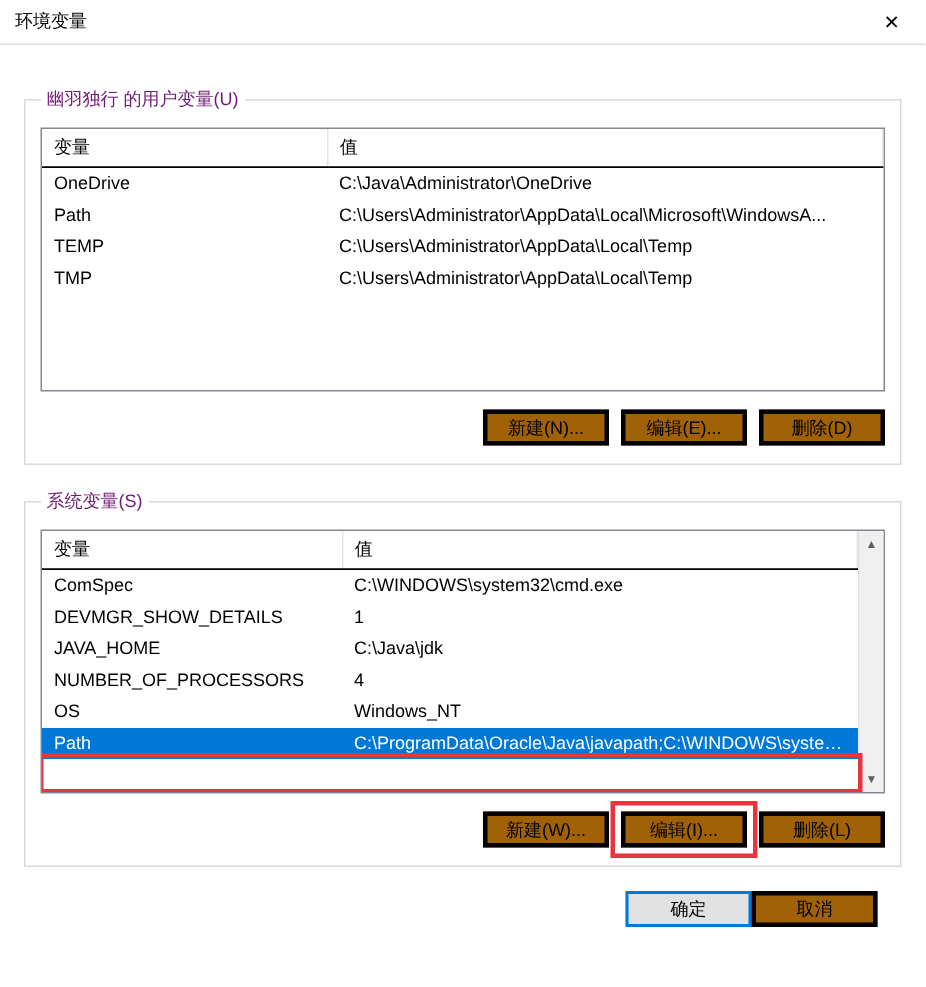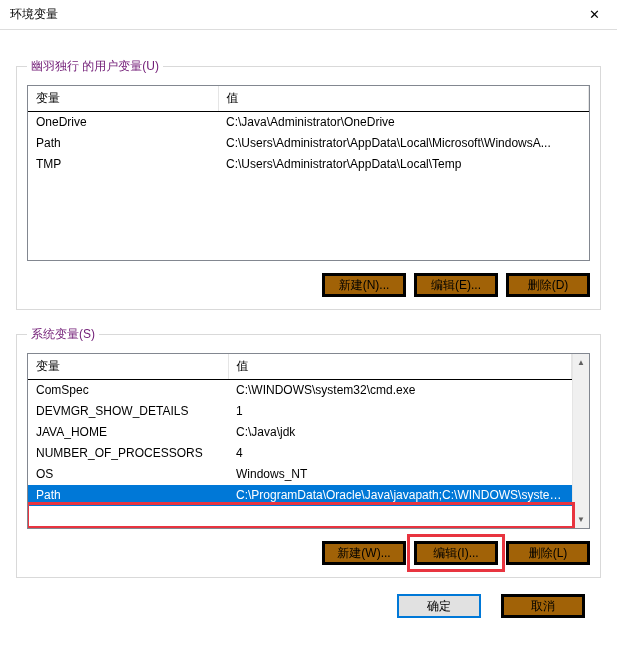--- a/index.html
+++ b/index.html
@@ -110,21 +110,21 @@
 }
 .scroll-arrow {
   height: 17px;
   display: flex; align-items: center; justify-content: center;
   color: #606060;
   font-size: 8px;
 }
 .dialog-buttons {
   display: flex;
   justify-content: flex-end;
-  gap: 20px;
+  gap: 0;
   padding: 16px 16px 0 0;
   font-family: Liberation Serif, serif;
 }
 .btn.primary {
   border: 2px solid #0078d7;
   background: #e1e1e1;
 }
 .sys-name-col { width: 200px; }
 </style>
 </head>
@@ -156,20 +156,24 @@
         <tbody>
           <tr>
               <td>OneDrive</td>
               <td>C:\Java\Administrator\OneDrive</td>
             </tr>
           <tr>
               <td>Path</td>
               <td>C:\Users\Administrator\AppData\Local\Microsoft\WindowsA...</td>
             </tr>
           <tr>
+              <td>TEMP</td>
+              <td>C:\Users\Administrator\AppData\Local\Temp</td>
+            </tr>
+          <tr>
               <td>TMP</td>
               <td>C:\Users\Administrator\AppData\Local\Temp</td>
             </tr>
         </tbody>
       </table>
     </div>
     <div class="button-row">
       <button class="btn">新建(N)...</button>
       <button class="btn">编辑(E)...</button>
       <button class="btn">删除(D)</button>

